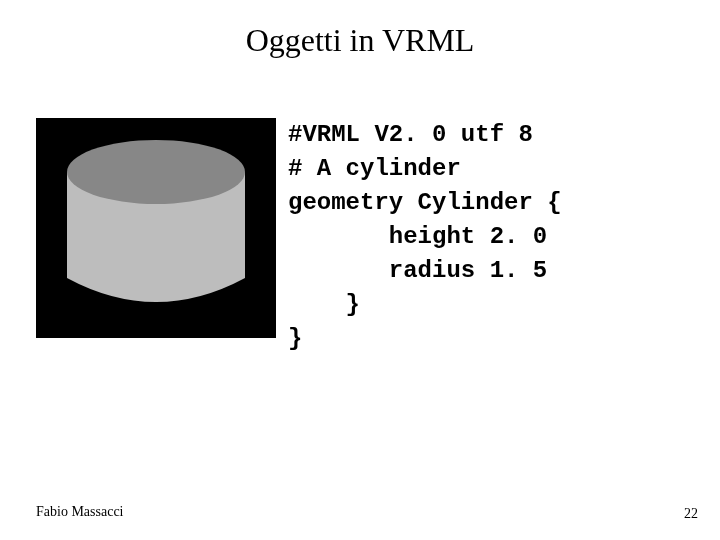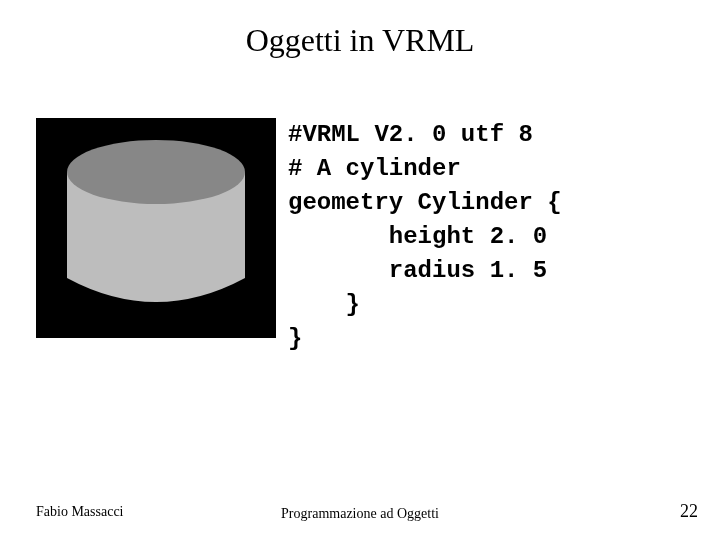--- a/index.html
+++ b/index.html
@@ -69,21 +69,21 @@
     left: 0;
     width: 100%;
     bottom: 18px;
     text-align: center;
     font-size: 14px;
   }
   .footer-right {
     position: absolute;
     right: 22px;
     bottom: 18px;
-    font-size: 18px;
+    font-size: 14px;
   }
 </style>
 </head>
 <body>
 
 <div class="slide">
 
   <div class="title">Oggetti in VRML</div>
 
   <div class="content">
@@ -99,16 +99,15 @@
 <span># A cylinder</span>
 <span>geometry Cylinder {</span>
 <span>       height 2. 0</span>
 <span>       radius 1. 5</span>
 <span>    }</span>
 <span>}</span></div>
 
   </div>
 
   <div class="footer-left">Fabio Massacci</div>
-  <div class="footer-center">Programmazione ad Oggetti</div>
   <div class="footer-right">22</div>
 
 </div>
 
 </body></html>

